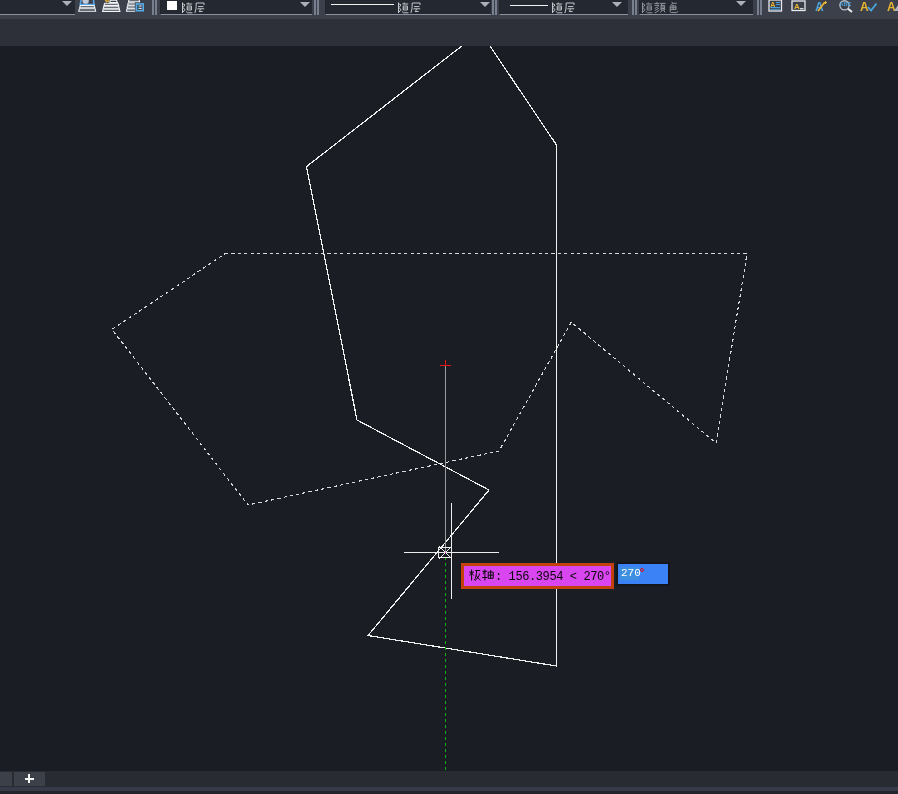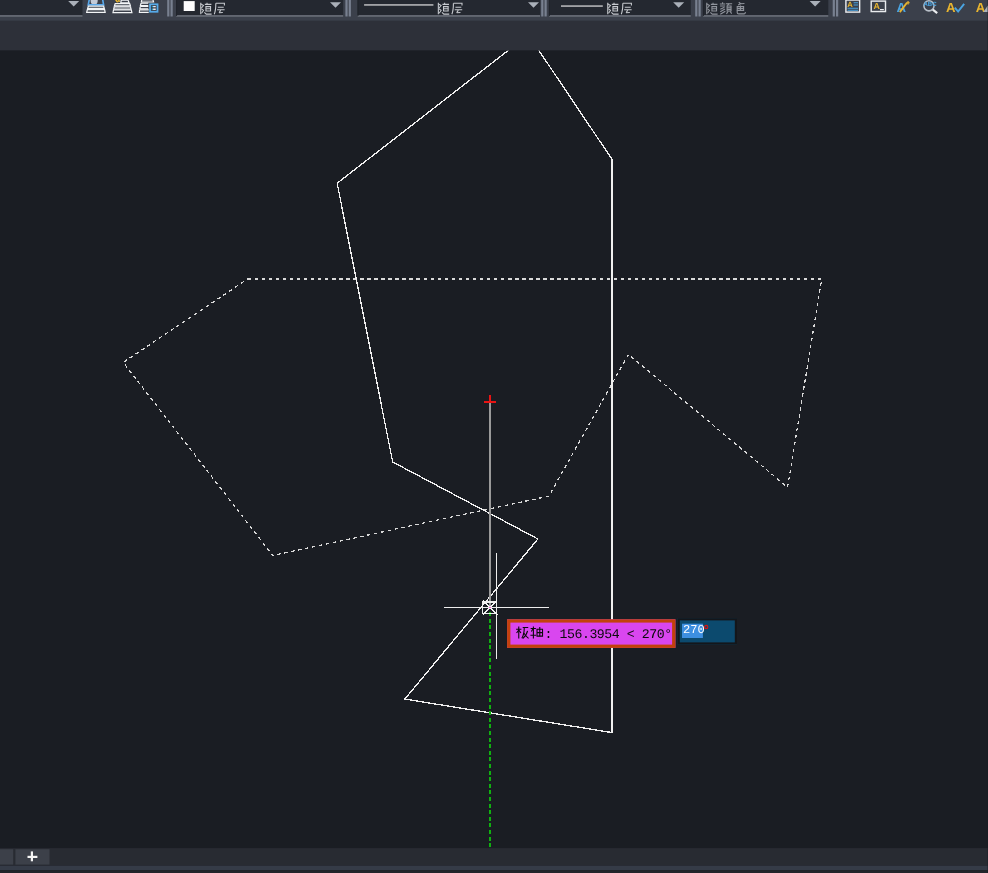--- a/index.html
+++ b/index.html
@@ -9,21 +9,21 @@
 #toolbar{left:0;top:0;width:898px;height:19px;background:#3b404b;}
 .combo{position:absolute;top:0;height:14px;background:#242830;border-bottom:1px solid #8b919c;}
 .cbL{border-left:1px solid #20242b;}
 .arrow{position:absolute;width:0;height:0;border-left:5.5px solid transparent;border-right:5.5px solid transparent;border-top:5.5px solid #aab0b9;top:1px;}
 .sep{position:absolute;top:0;width:2px;height:15px;background:#788090;}
 .ctext{position:absolute;top:0px;height:14px;color:#c6c9ce;}
 #band{left:0;top:19px;width:898px;height:27px;background:#2d3039;}
 #canvasbg{left:0;top:46px;width:898px;height:724px;background:#1a1d23;overflow:hidden;}
 #tooltip{left:461px;top:563px;width:147px;height:20px;background:#d946ef;border:3px solid #c2410c;
 color:#0a0a0a;font-size:12px;line-height:20px;white-space:nowrap;}
-#inbox{left:616px;top:562px;width:50px;height:20px;background:#0c4a6e;border:2px solid #14161a;}
+#inbox{left:616px;top:562px;width:50px;height:20px;background:#3b82f6;border:2px solid #14161a;}
 #bbar{left:0;top:771px;width:898px;height:16px;background:#282b32;}
 .btab{position:absolute;top:0.5px;height:14px;background:#3c4049;}
 #bstrip1{left:0;top:787px;width:898px;height:4px;background:#353b47;}
 #bstrip2{left:0;top:791px;width:898px;height:3px;background:#22252b;}
 svg.abs,#canvasbg svg{display:block;}
 #tooltip svg{display:inline-block;}
 </style>
 </head>
 <body>
 <div id="page">

